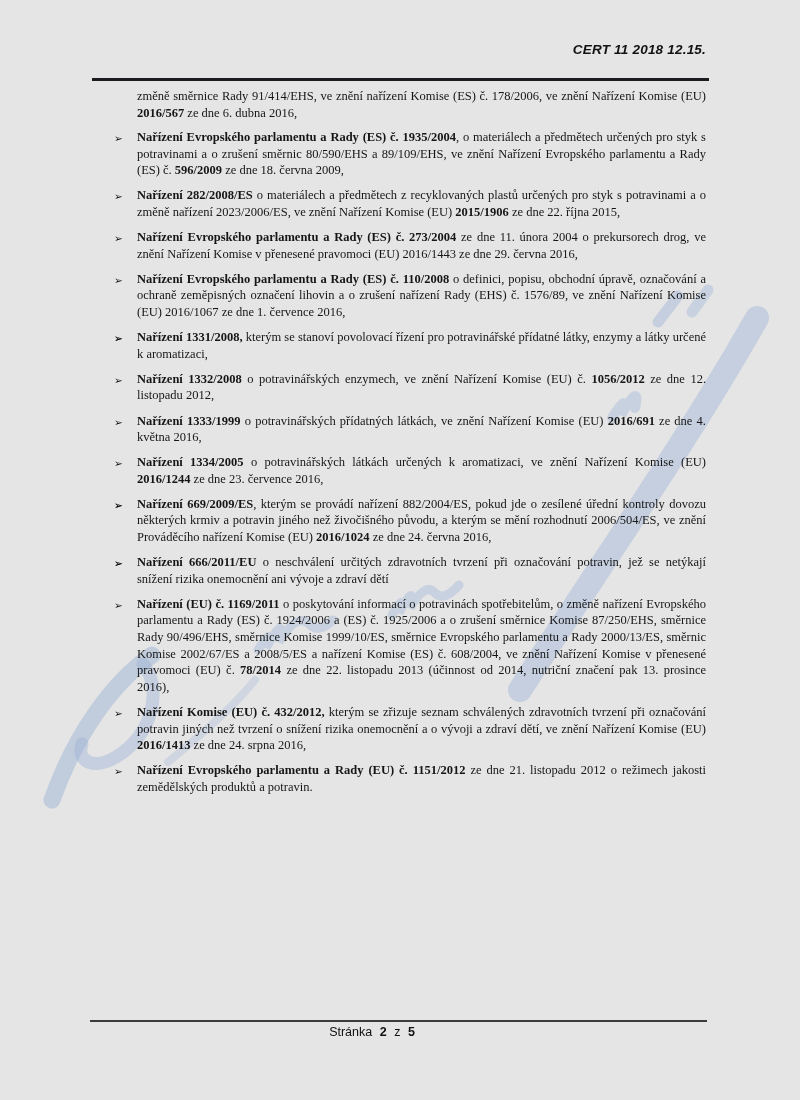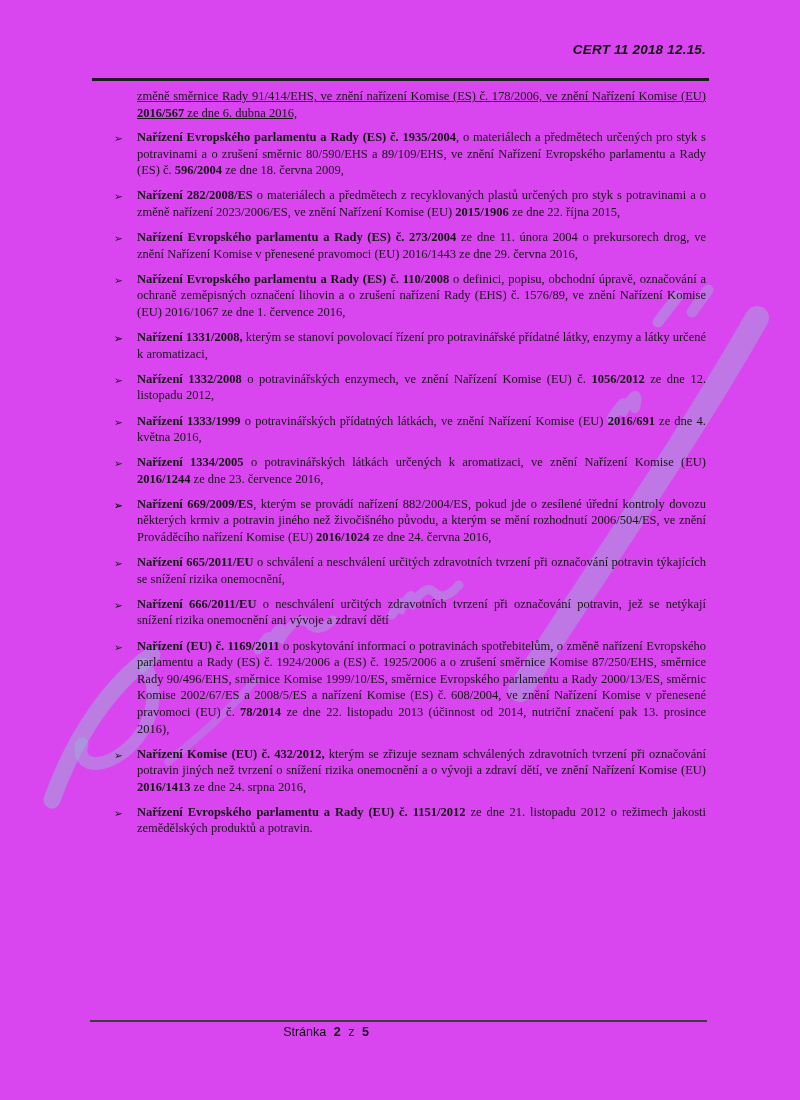--- a/index.html
+++ b/index.html
@@ -1,19 +1,19 @@
 <!DOCTYPE html>
 <html><head>
 <meta charset="utf-8">
 <style>
   html,body{margin:0;padding:0;background:#ffffff;}
   .page{
     position:relative;
     width:800px;height:1100px;
-    background:#d946ef;
+    background:#e5e5e5;
     overflow:hidden;
     font-family:"Liberation Serif", serif;
     color:#161616;
   }
   .watermark{position:absolute;left:0;top:0;z-index:0;}
   .content-layer{position:relative;z-index:1;}
   .header-code{
     position:absolute;top:42px;right:94px;
     font-family:"Liberation Sans", sans-serif;
     font-style:italic;font-weight:bold;
@@ -21,41 +21,41 @@
   }
   .header-rule{
     position:absolute;top:78px;left:92px;width:617px;height:2.5px;
     background:#1c1c20;
   }
   .doc-body{
     position:absolute;top:88px;left:92px;width:614px;
     font-size:12.5px;line-height:16.6px;
   }
   .intro{
-    margin:0 0 8px 0;padding-left:45px;text-align:justify;text-decoration:underline;
+    margin:0 0 8px 0;padding-left:45px;text-align:justify;
   }
   .item{
     position:relative;padding-left:45px;text-align:justify;
     margin-bottom:8.5px;
   }
   .bullet{
     position:absolute;left:22px;top:1px;
     font-family:"DejaVu Sans", sans-serif;
     font-size:10.5px;color:#111;
   }
   .b{font-weight:bold;}
   .footer-rule{
     position:absolute;top:1020px;left:90px;width:617px;height:1.6px;
     background:#3c3c3c;
   }
   .footer{
     position:absolute;top:1025px;left:0;width:652px;
     text-align:center;
     font-family:"Liberation Sans", sans-serif;
-    font-size:12.5px;color:#111;
+    font-size:12.5px;color:#111;padding-left:46px;
   }
   .footer span{margin:0 2px;}
 </style>
 </head>
 <body>
 
 <div class="page">
 
   <svg class="watermark" width="800" height="1100" viewBox="0 0 800 1100">
     <g fill="none" stroke="#9db4d6" stroke-linecap="round">
@@ -73,32 +73,32 @@
 
   <div class="content-layer">
 
     <div class="header-code">CERT 11 2018 12.15.</div>
 
     <div class="header-rule"></div>
 
     <div class="doc-body">
       <p class="intro"><span>změně směrnice Rady 91/414/EHS, ve znění nařízení Komise (ES) č. 178/2006, ve znění Nařízení Komise (EU) </span><span class="b">2016/567</span><span> ze dne 6. dubna 2016,</span></p>
       <div>
-          <div class="item"><span class="bullet">➢</span><span><span class="b">Nařízení Evropského parlamentu a Rady (ES) č. 1935/2004</span><span>, o materiálech a předmětech určených pro styk s potravinami a o zrušení směrnic 80/590/EHS a 89/109/EHS, ve znění Nařízení Evropského parlamentu a Rady (ES) č. </span><span class="b">596/2004</span><span> ze dne 18. června 2009,</span></span></div>
+          <div class="item"><span class="bullet">➢</span><span><span class="b">Nařízení Evropského parlamentu a Rady (ES) č. 1935/2004</span><span>, o materiálech a předmětech určených pro styk s potravinami a o zrušení směrnic 80/590/EHS a 89/109/EHS, ve znění Nařízení Evropského parlamentu a Rady (ES) č. </span><span class="b">596/2009</span><span> ze dne 18. června 2009,</span></span></div>
           <div class="item"><span class="bullet">➢</span><span><span class="b">Nařízení 282/2008/ES</span><span> o materiálech a předmětech z recyklovaných plastů určených pro styk s potravinami a o změně nařízení 2023/2006/ES, ve znění Nařízení Komise (EU) </span><span class="b">2015/1906</span><span> ze dne 22. října 2015,</span></span></div>
           <div class="item"><span class="bullet">➢</span><span><span class="b">Nařízení Evropského parlamentu a Rady (ES) č. 273/2004</span><span> ze dne 11. února 2004 o prekursorech drog, ve znění Nařízení Komise v přenesené pravomoci (EU) 2016/1443 ze dne 29. června 2016,</span></span></div>
           <div class="item"><span class="bullet">➢</span><span><span class="b">Nařízení Evropského parlamentu a Rady (ES) č. 110/2008</span><span> o definici, popisu, obchodní úpravě, označování a ochraně zeměpisných označení lihovin a o zrušení nařízení Rady (EHS) č. 1576/89, ve znění Nařízení Komise (EU) 2016/1067 ze dne 1. července 2016,</span></span></div>
           <div class="item"><span class="bullet">➢</span></div>
           <div class="item"><span class="bullet">➢</span><span><span class="b">Nařízení 1331/2008,</span><span> kterým se stanoví povolovací řízení pro potravinářské přídatné látky, enzymy a látky určené k aromatizaci,</span></span></div>
           <div class="item"><span class="bullet">➢</span><span><span class="b">Nařízení 1332/2008</span><span> o potravinářských enzymech, ve znění Nařízení Komise (EU) č. </span><span class="b">1056/2012</span><span> ze dne 12. listopadu 2012,</span></span></div>
           <div class="item"><span class="bullet">➢</span><span><span class="b">Nařízení 1333/1999</span><span> o potravinářských přídatných látkách, ve znění Nařízení Komise (EU) </span><span class="b">2016/691</span><span> ze dne 4. května 2016,</span></span></div>
           <div class="item"><span class="bullet">➢</span><span><span class="b">Nařízení 1334/2005</span><span> o potravinářských látkách určených k aromatizaci, ve znění Nařízení Komise (EU) </span><span class="b">2016/1244</span><span> ze dne 23. července 2016,</span></span></div>
           <div class="item"><span class="bullet">➢</span></div>
           <div class="item"><span class="bullet">➢</span><span><span class="b">Nařízení 669/2009/ES</span><span>, kterým se provádí nařízení 882/2004/ES, pokud jde o zesílené úřední kontroly dovozu některých krmiv a potravin jiného než živočišného původu, a kterým se mění rozhodnutí 2006/504/ES, ve znění Prováděcího nařízení Komise (EU) </span><span class="b">2016/1024</span><span> ze dne 24. června 2016,</span></span></div>
-          <div class="item"><span class="bullet">➢</span><span><span class="b">Nařízení 665/2011/EU</span><span> o schválení a neschválení určitých zdravotních tvrzení při označování potravin týkajících se snížení rizika onemocnění,</span></span></div>
+          <div class="item"><span class="bullet">➢</span></div>
           <div class="item"><span class="bullet">➢</span><span><span class="b">Nařízení 666/2011/EU</span><span> o neschválení určitých zdravotních tvrzení při označování potravin, jež se netýkají snížení rizika onemocnění ani vývoje a zdraví dětí</span></span></div>
           <div class="item"><span class="bullet">➢</span><span><span class="b">Nařízení (EU) č. 1169/2011</span><span>  o poskytování informací o potravinách spotřebitelům, o změně nařízení Evropského parlamentu a Rady (ES) č. 1924/2006 a (ES) č. 1925/2006 a o zrušení směrnice Komise 87/250/EHS, směrnice Rady 90/496/EHS, směrnice Komise 1999/10/ES, směrnice Evropského parlamentu a Rady 2000/13/ES, směrnic Komise 2002/67/ES a 2008/5/ES a nařízení Komise (ES) č. 608/2004, ve znění Nařízení Komise v přenesené pravomoci (EU) č. </span><span class="b">78/2014</span><span> ze dne 22. listopadu 2013 (účinnost od 2014, nutriční značení pak 13. prosince 2016),</span></span></div>
           <div class="item"><span class="bullet">➢</span><span><span class="b">Nařízení Komise (EU) č. 432/2012,</span><span> kterým se zřizuje seznam schválených zdravotních tvrzení při označování potravin jiných než tvrzení o snížení rizika onemocnění a o vývoji a zdraví dětí, ve znění Nařízení Komise (EU) </span><span class="b">2016/1413</span><span> ze dne 24. srpna 2016,</span></span></div>
           <div class="item"><span class="bullet">➢</span><span><span class="b">Nařízení Evropského parlamentu a Rady (EU) č. 1151/2012</span><span> ze dne 21. listopadu 2012 o režimech jakosti zemědělských produktů a potravin.</span></span></div>
         </div>
     </div>
 
     <div class="footer-rule"></div>
 
     <div class="footer">

